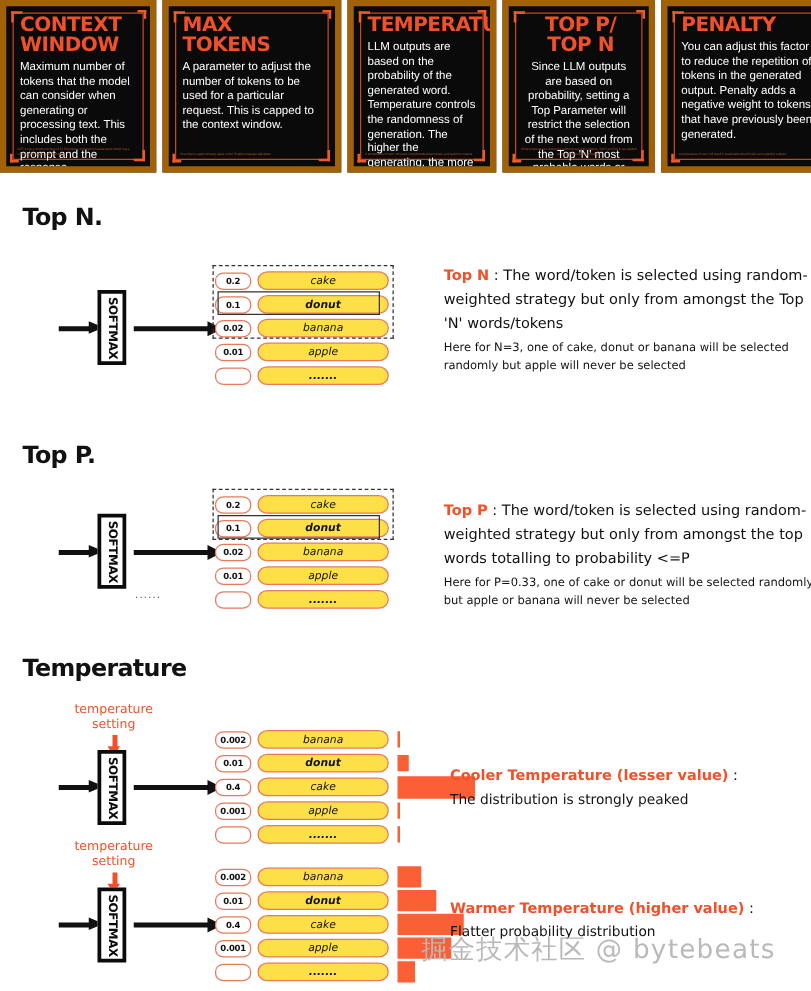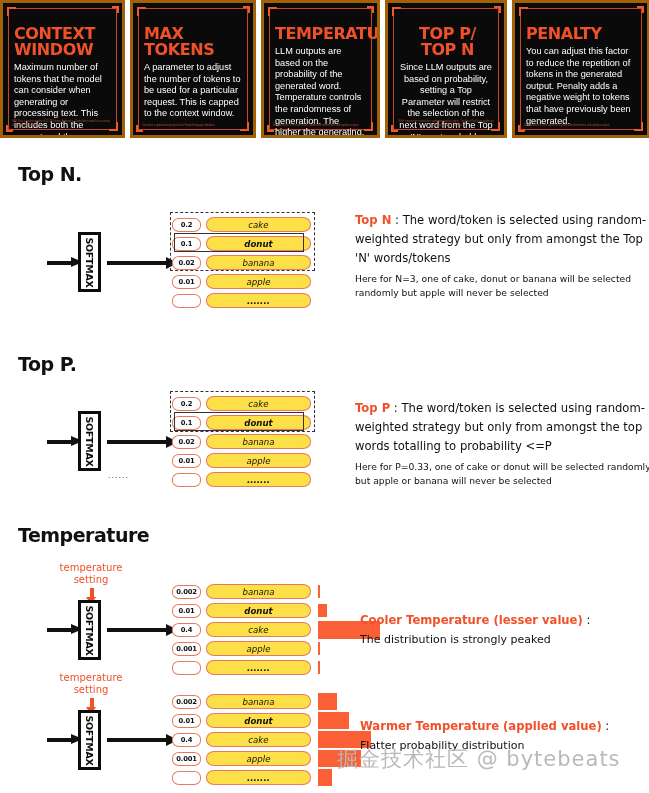--- a/index.html
+++ b/index.html
@@ -12,22 +12,22 @@
   #root { position: relative; width: 649px; height: 793px; background: #fff; }
 
   
   .cards-strip {
     position: absolute; left: 0; top: 0; width: 649px; height: 138px;
     display: flex; gap: 5px;
   }
   .card {
     position: relative;
     background: #0a0a0a;
-    border: 3px solid #a16207;
-    padding: 20px 8px 14px 8px;
+    border: 5px solid #a16207;
+    padding: 4px 8px 14px 8px;
     overflow: hidden;
     flex: 0 0 auto;
   }
   .card-inner-frame {
     position: absolute; left: 5px; top: 5px; right: 5px; bottom: 5px;
     border: 1px solid #c4472a;
     pointer-events: none;
   }
   .card-inner-frame::before,
   .card-inner-frame::after {
@@ -63,21 +63,21 @@
   .card-footnote {
     position: absolute; left: 9px; right: 9px; bottom: 8px; z-index: 2;
     color: #a8472c;
     font-size: 2.6px;
     line-height: 3.4px;
     letter-spacing: -0.1px;
     word-break: break-word;
   }
 
   .c1 { width: 125px; }
-  .c2 { width: 126px; }
+  .c2 { width: 143px; }
   .c3 { width: 119px; }
   .c4 { width: 122px; text-align: center; }
   .c5 { width: 138px; }
 
   
   .section-heading {
     position: absolute;
     font-family: "DejaVu Sans", sans-serif;
     font-weight: bold;
     font-size: 19px;
@@ -485,19 +485,19 @@
       </div>
     <div class="bar-row">
         <div class="bar" style="width:43px; height:17px;"></div>
       </div>
     <div class="bar-row">
         <div class="bar" style="width:14px; height:17px;"></div>
       </div>
   </div>
 
   <div class="explain temp" style="left:360px; top:718px;">
-    <div class="lead"><span class="kw">Warmer Temperature (applied value)</span><span> :</span></div>
+    <div class="lead"><span class="kw">Warmer Temperature (higher value)</span><span> :</span></div>
     <div class="sub">Flatter probability distribution</div>
   </div>
 
   <div class="watermark">掘金技术社区 @ bytebeats</div>
 
 </div>
 
 </body></html>

